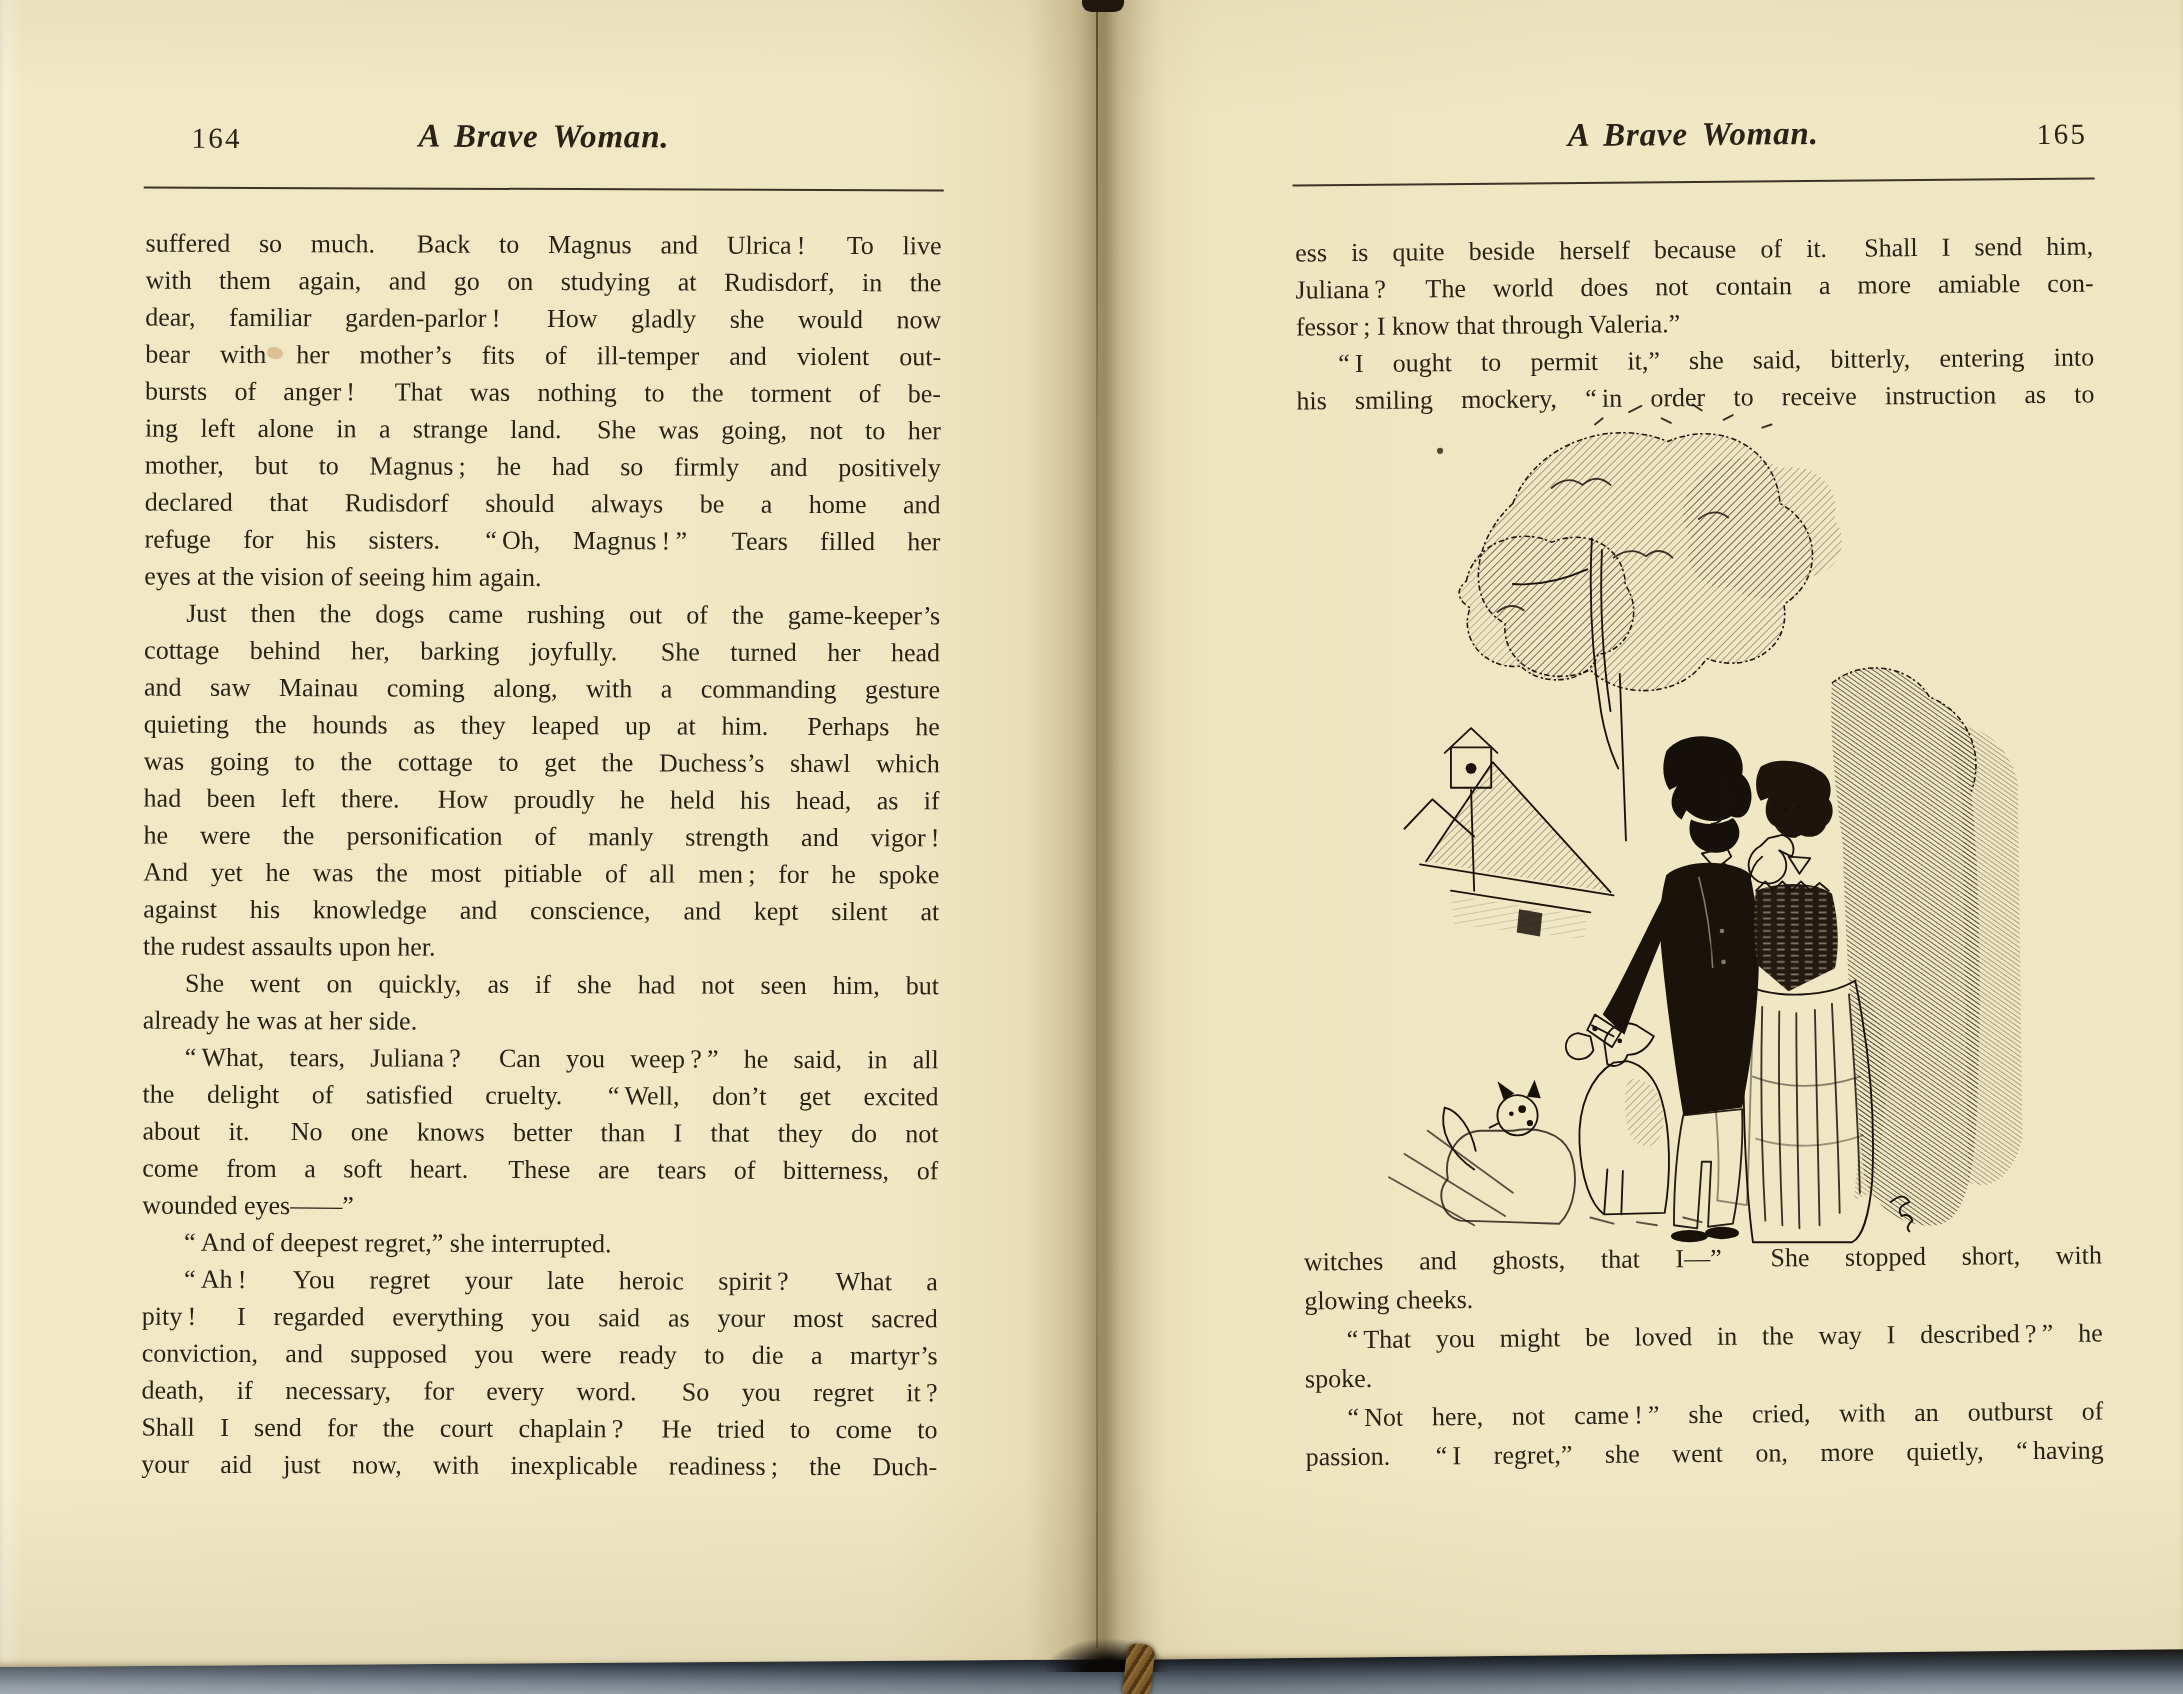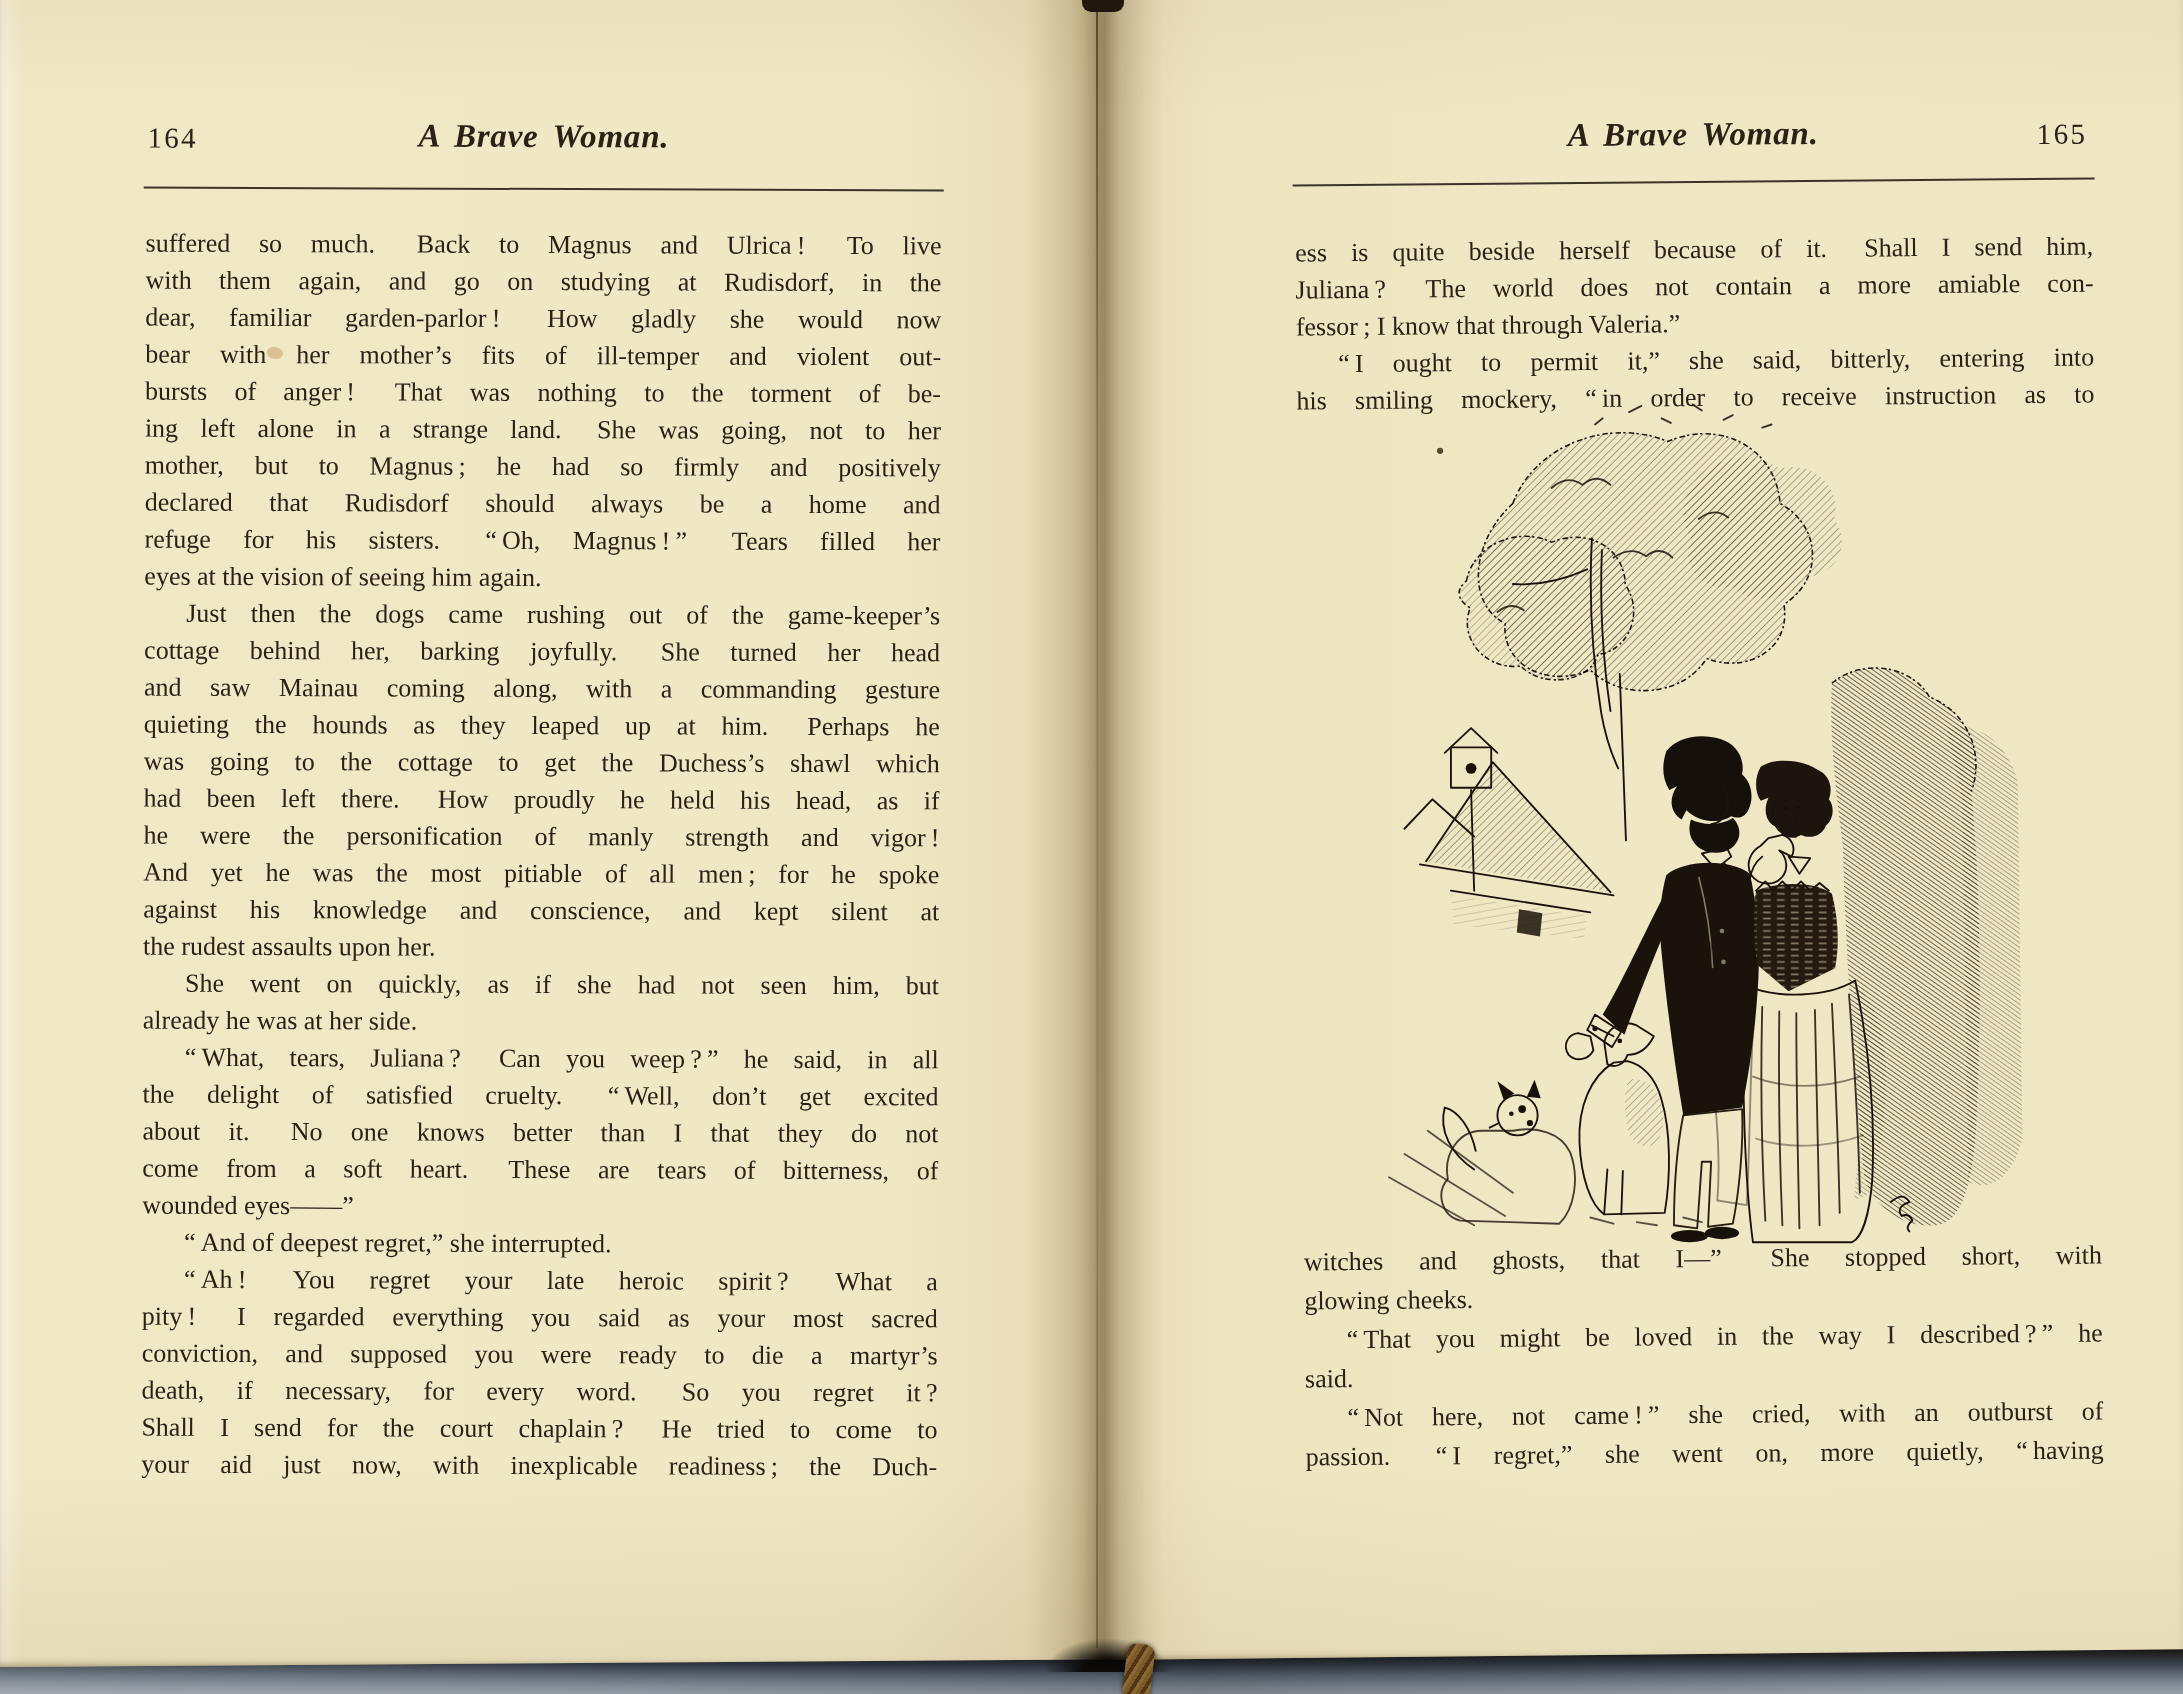--- a/index.html
+++ b/index.html
@@ -39,21 +39,21 @@
       transform:rotate(7deg);transform-origin:top center;border-radius:10px;
       background:repeating-linear-gradient(115deg,#7c5a2a 0 3.9px,#523715 3.9px 7.7px,#8a6733 7.7px 11px);
       box-shadow:0 0 5.4px rgba(0,0,0,.65);}
   .speck{position:absolute;left:267px;top:347px;width:15.5px;height:11.6px;z-index:3;
       background:#d8b88b;border-radius:45% 60% 50% 55%;opacity:.85;}
 
   
   .content{position:absolute;z-index:4;color:#2a2216;}
   .content-left{left:146px;top:118px;width:796px;transform:rotate(.2deg);}
   .content-right{left:1294px;top:116px;width:798px;transform:rotate(-.5deg);}
-  .pageno{position:absolute;top:4.6px;font-size:29px;letter-spacing:2.3px;}
+  .pageno{position:absolute;top:4.6px;font-size:29px;letter-spacing:2.3px;margin-left:44px;}
   .pageno.pl{left:1.5px;} .pageno.pr{right:5px;}
   .running{position:absolute;top:0;left:0;right:0;text-align:center;
       font-size:33px;font-style:italic;font-weight:bold;letter-spacing:0.8px;word-spacing:5.4px;}
   .rule{position:absolute;left:-2.3px;right:-2.3px;height:2.3px;background:#3c3428;}
   .content-left .rule{top:70px;} .content-right .rule{top:65px;}
   .body{position:absolute;left:0;right:0;}
   .content-left .body{top:108px;}
   .content-right .body-top{top:115px;}
   .content-right .body-bottom{top:1123px;}
   .line{height:37px;line-height:37px;font-size:26px;text-align:justify;text-align-last:justify;overflow:hidden;}
@@ -134,21 +134,21 @@
         <div class="line"><span>ess is quite beside herself because of it.  Shall I send him,</span></div>
         <div class="line"><span>Juliana ?  The world does not contain a more amiable con-</span></div>
         <div class="line nj"><span>fessor ; I know that through Valeria.”</span></div>
         <div class="line ind"><span>“ I ought to permit it,” she said, bitterly, entering into</span></div>
         <div class="line"><span>his smiling mockery, “ in order to receive instruction as to</span></div>
       </div>
     <div class="body body-bottom">
         <div class="line"><span>witches and ghosts, that I—”  She stopped short, with</span></div>
         <div class="line nj"><span>glowing cheeks.</span></div>
         <div class="line ind"><span>“ That you might be loved in the way I described ? ” he</span></div>
-        <div class="line nj"><span>said.</span></div>
+        <div class="line nj"><span>spoke.</span></div>
         <div class="line ind"><span>“ Not </span><span class="it">here</span><span>, not </span><span class="it">came !</span><span> ” she cried, with an outburst of</span></div>
         <div class="line"><span>passion.  “ I regret,” she went on, more quietly, “ having</span></div>
       </div>
   </div>
 
   <svg class="illo" viewBox="0 0 860 1100" role="img" aria-label="Pen-and-ink illustration: a bearded man in a dark suit and a young woman in a fitted bodice and long skirt stand together beneath trees beside a cottage; two dogs look up at them.">
     <defs>
       <pattern id="hA" width="7" height="7" patternUnits="userSpaceOnUse" patternTransform="rotate(45)">
         <line x1="0" y1="0" x2="0" y2="7" stroke="#241a10" stroke-width="1.2"></line>
       </pattern>

